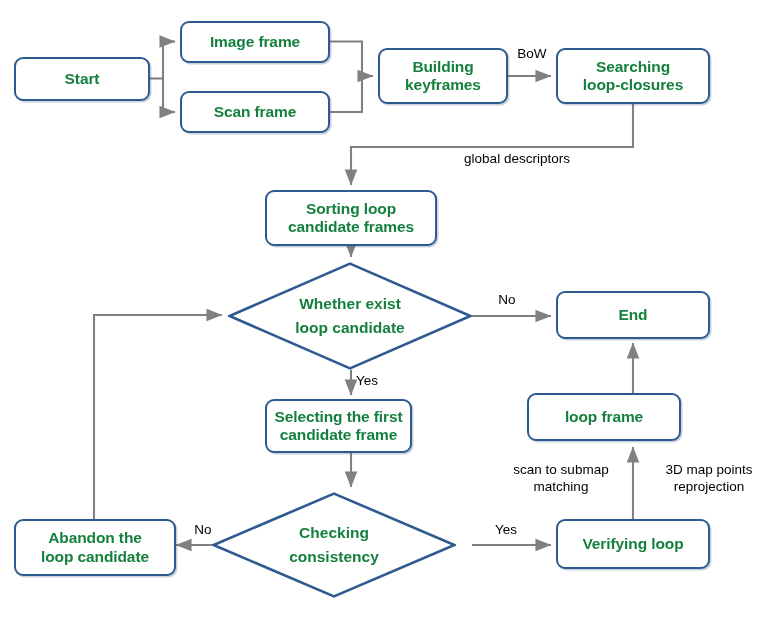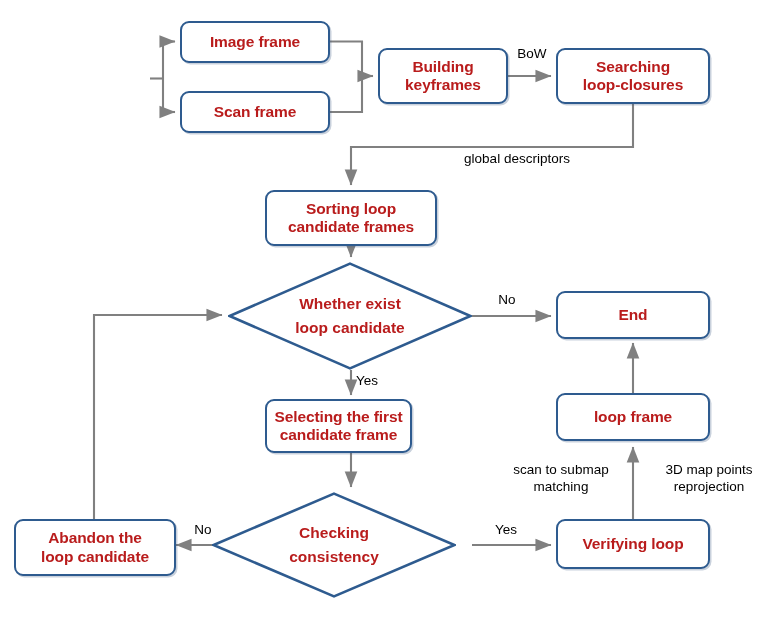--- a/index.html
+++ b/index.html
@@ -23,21 +23,21 @@
     width: 776px;
     height: 617px;
   }
   .node {
     position: absolute;
     box-sizing: border-box;
     display: flex;
     align-items: center;
     justify-content: center;
     text-align: center;
-    color: #b91c1c;
+    color: #15803d;
     font-weight: bold;
     background: #ffffff;
   }
   .proc {
     border: 2.4px solid #2e5b8f;
     border-radius: 9px;
     font-size: 15.5px;
     line-height: 1.18;
     letter-spacing: -0.1px;
     box-shadow: 1.5px 1.5px 0 rgba(60,90,130,0.28);
@@ -113,20 +113,23 @@
       <path d="M94,519 L94,315 L222,315" marker-end="url(#ah)"></path>
 
       <path d="M472,545 L551,545" marker-end="url(#ah)"></path>
 
       <path d="M633,519 L633,447" marker-end="url(#ah)"></path>
 
       <path d="M633,393 L633,343" marker-end="url(#ah)"></path>
     </g>
   </svg>
 
+  <div class="node proc" style="left:14px; top:57px; width:136px; height:44px;">
+    <span class="lbl">Start</span>
+  </div>
 
   <div class="node proc" style="left:180px; top:21px; width:150px; height:42px;">
     <span class="lbl">Image frame</span>
   </div>
 
   <div class="node proc" style="left:180px; top:91px; width:150px; height:42px;">
     <span class="lbl">Scan frame</span>
   </div>
 
   <div class="node proc" style="left:378px; top:48px; width:130px; height:56px;">
@@ -154,21 +157,21 @@
 
   <div class="node proc" style="left:556px; top:291px; width:154px; height:48px;">
     <span class="lbl">End</span>
   </div>
 
   <div class="node proc" style="left:265px; top:399px; width:147px; height:54px;">
     <span class="lbl">Selecting the first
 candidate frame</span>
   </div>
 
-  <div class="node proc" style="left:556px; top:393px; width:154px; height:48px;">
+  <div class="node proc" style="left:527px; top:393px; width:154px; height:48px;">
     <span class="lbl">loop frame</span>
   </div>
 
   <div class="node diamond" style="left:212px; top:492px; width:244px; height:106px;">
     <svg class="dshape" viewBox="0 0 244 106" preserveAspectRatio="none">
       <polygon points="122,1.6 242.4,53 122,104.4 1.6,53" fill="#ffffff" stroke="#2e5b8f" stroke-width="2.6"></polygon>
     </svg>
     <span class="lbl">Checking
 consistency</span>
   </div>

